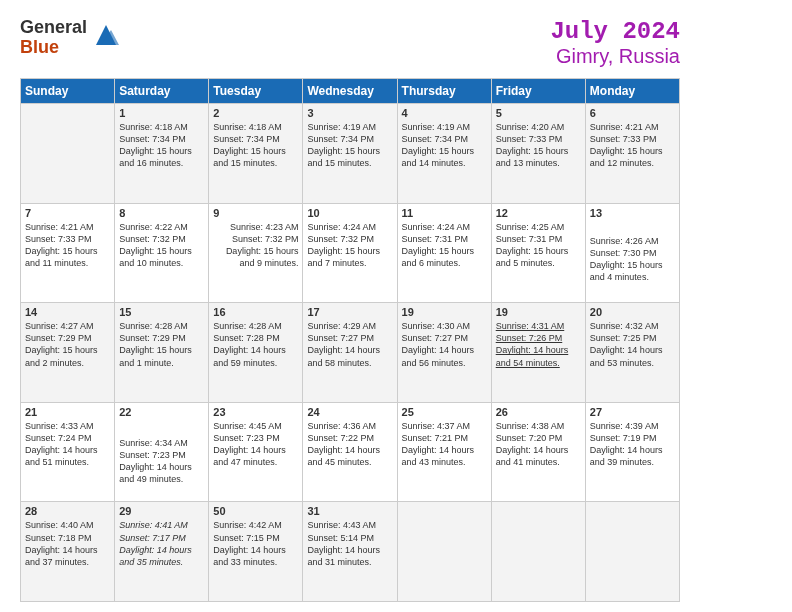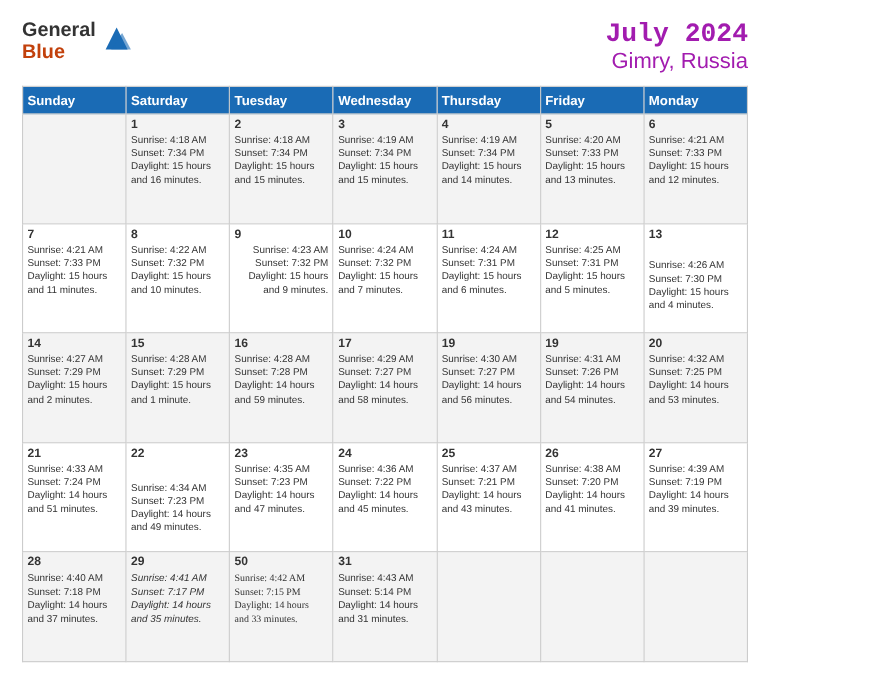--- a/index.html
+++ b/index.html
@@ -267,21 +267,21 @@
           </td>
           <td>
             <span class="day-num">19</span>
             <div class="cell-text" style="white-space: pre-line;">Sunrise: 4:30 AM
 Sunset: 7:27 PM
 Daylight: 14 hours
 and 56 minutes.</div>
           </td>
           <td>
             <span class="day-num">19</span>
-            <div class="cell-text" style="white-space: pre-line;">Sunrise: 4:31 AM
+            <div class="cell-text" style="white-space: pre-line; text-decoration: underline;">Sunrise: 4:31 AM
 Sunset: 7:26 PM
 Daylight: 14 hours
 and 54 minutes.</div>
           </td>
           <td>
             <span class="day-num">20</span>
             <div class="cell-text" style="white-space: pre-line;">Sunrise: 4:32 AM
 Sunset: 7:25 PM
 Daylight: 14 hours
 and 53 minutes.</div>
@@ -297,21 +297,21 @@
           </td>
           <td>
             <span class="day-num">22</span>
             <div class="cell-text" style="white-space: pre-line; margin-top: 19px;">Sunrise: 4:34 AM
 Sunset: 7:23 PM
 Daylight: 14 hours
 and 49 minutes.</div>
           </td>
           <td>
             <span class="day-num">23</span>
-            <div class="cell-text" style="white-space: pre-line;">Sunrise: 4:35 AM
+            <div class="cell-text" style="white-space: pre-line;">Sunrise: 4:45 AM
 Sunset: 7:23 PM
 Daylight: 14 hours
 and 47 minutes.</div>
           </td>
           <td>
             <span class="day-num">24</span>
             <div class="cell-text" style="white-space: pre-line;">Sunrise: 4:36 AM
 Sunset: 7:22 PM
 Daylight: 14 hours
 and 45 minutes.</div>
@@ -348,21 +348,21 @@
           </td>
           <td>
             <span class="day-num">29</span>
             <div class="cell-text" style="white-space: pre-line; font-style: italic;">Sunrise: 4:41 AM
 Sunset: 7:17 PM
 Daylight: 14 hours
 and 35 minutes.</div>
           </td>
           <td>
             <span class="day-num">50</span>
-            <div class="cell-text" style="white-space: pre-line; font-family: Liberation Serif, serif;">Sunrise: 4:42 AM
+            <div class="cell-text" style="white-space: pre-line;">Sunrise: 4:42 AM
 Sunset: 7:15 PM
 Daylight: 14 hours
 and 33 minutes.</div>
           </td>
           <td>
             <span class="day-num">31</span>
             <div class="cell-text" style="white-space: pre-line;">Sunrise: 4:43 AM
 Sunset: 5:14 PM
 Daylight: 14 hours
 and 31 minutes.</div>

